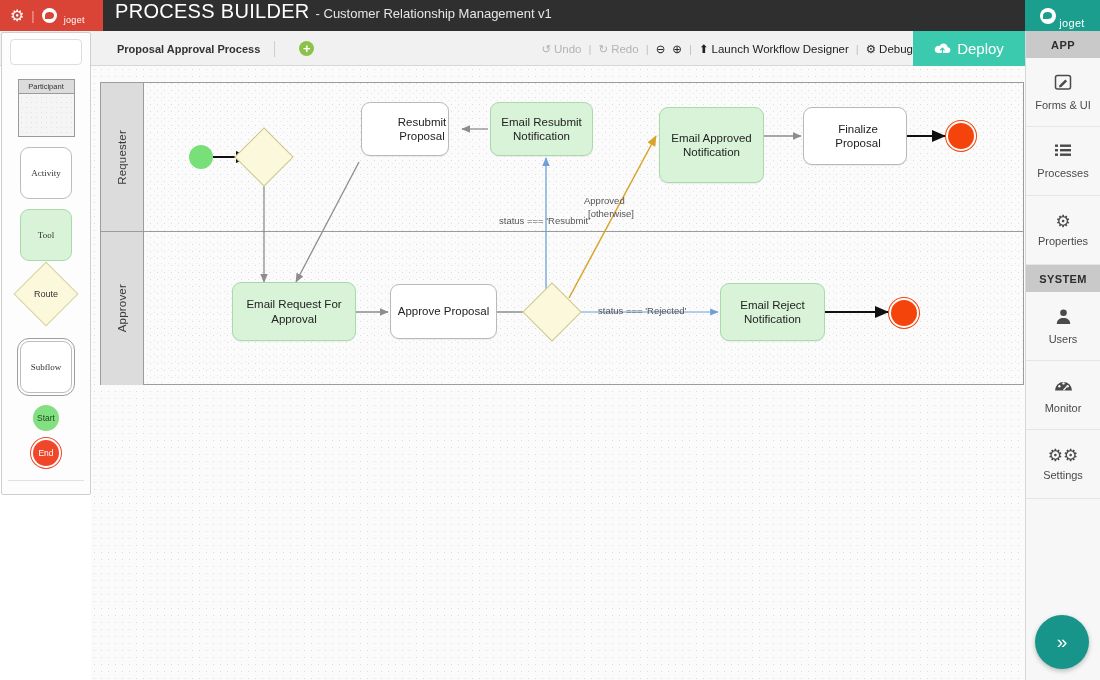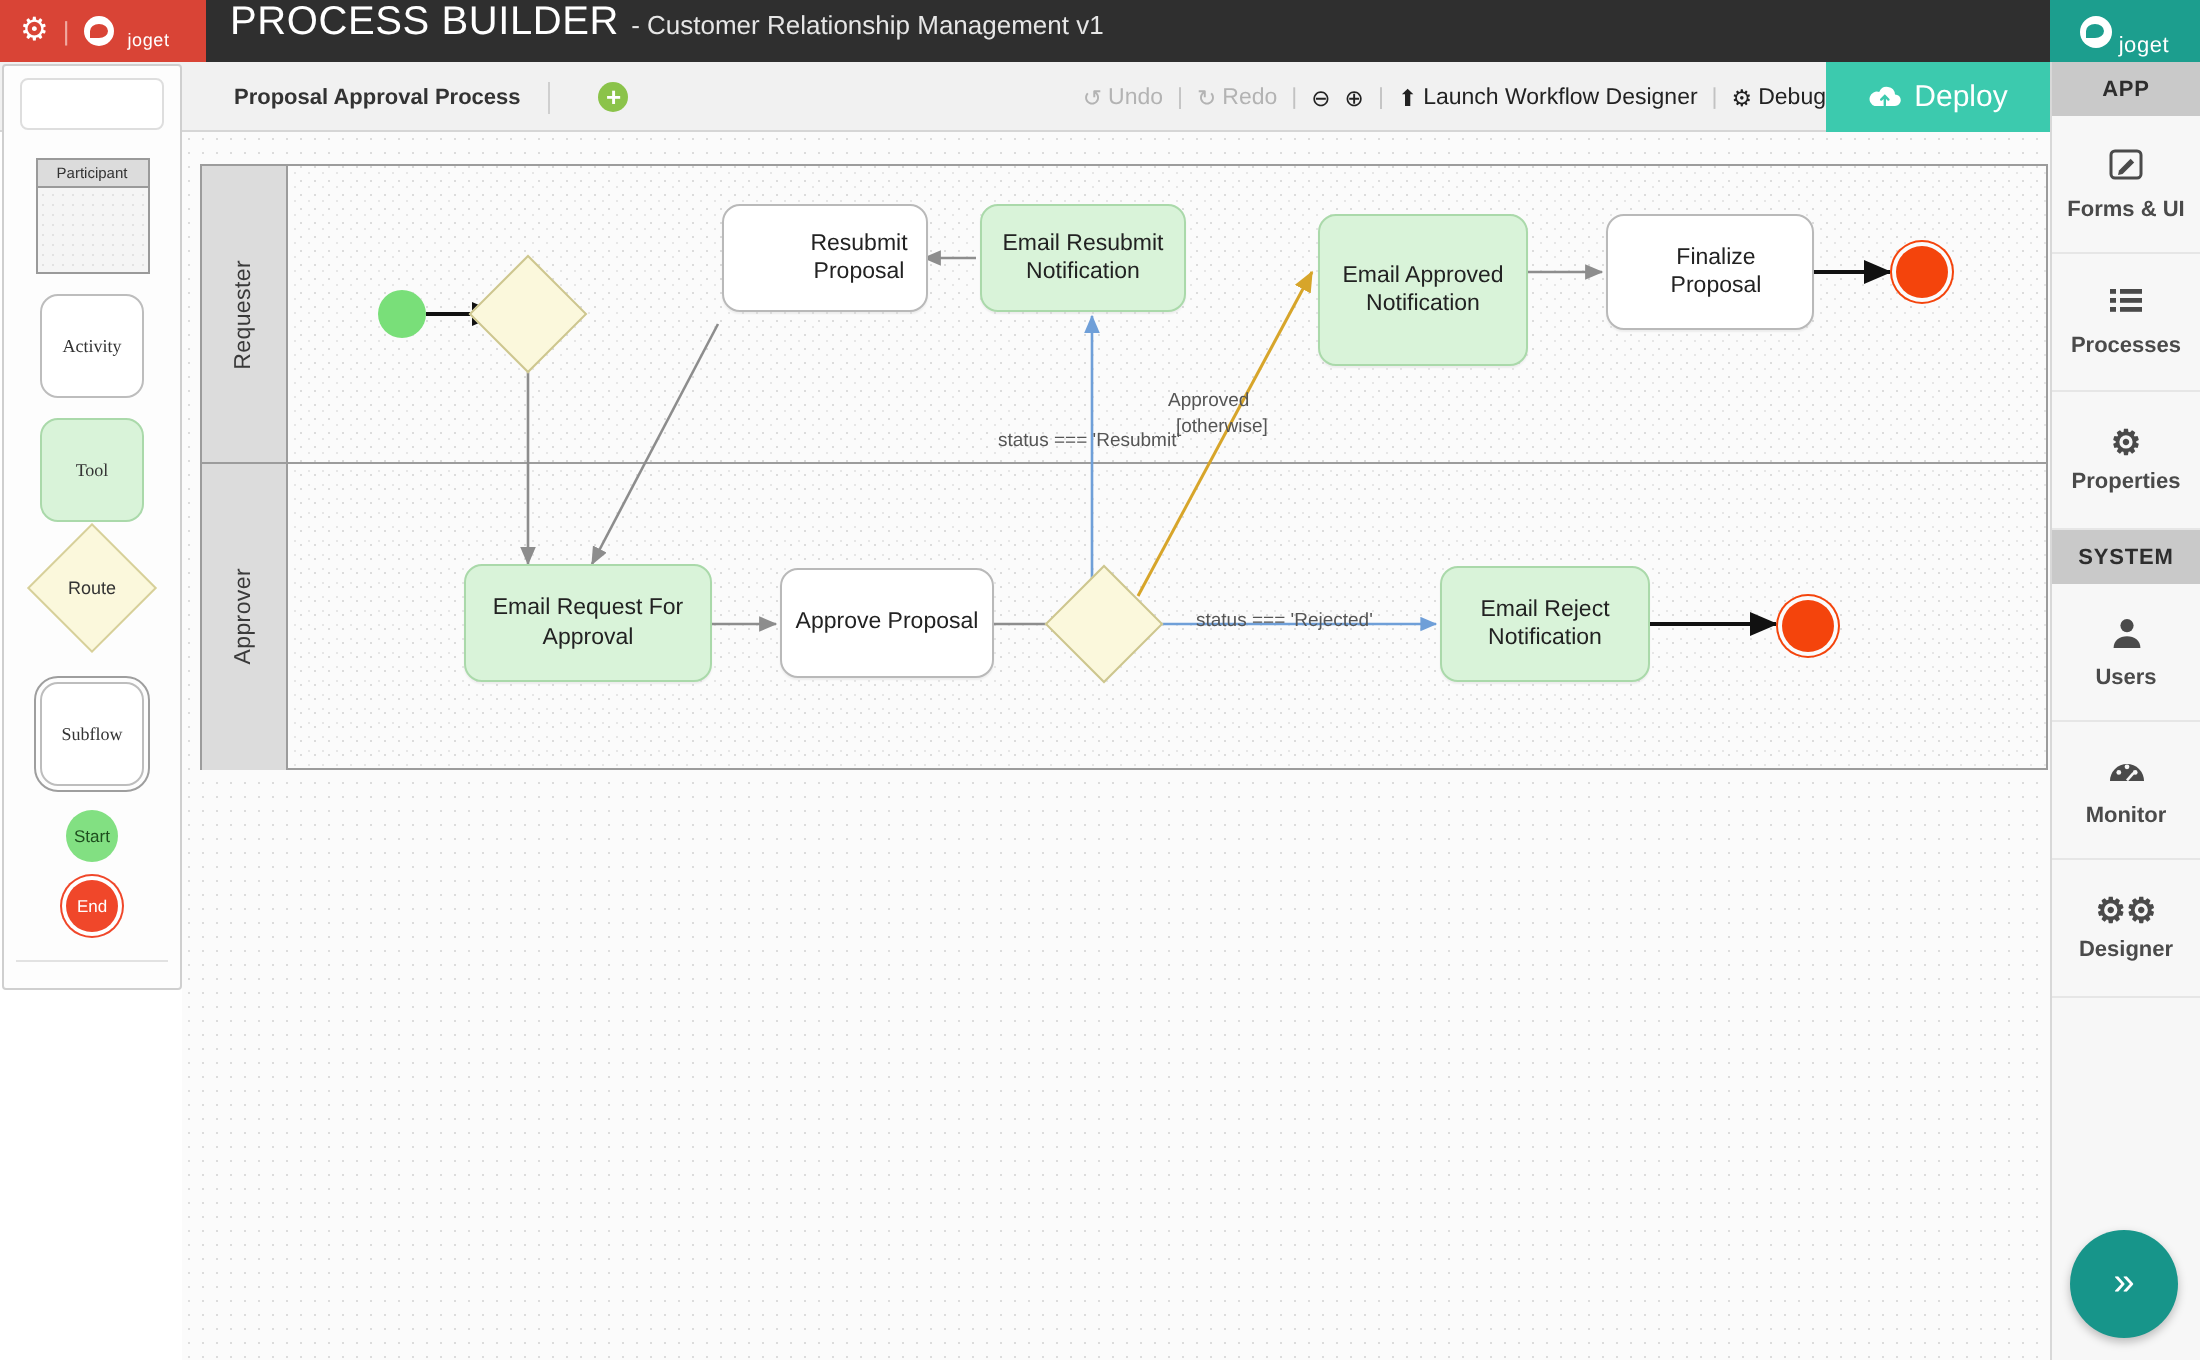--- a/index.html
+++ b/index.html
@@ -156,21 +156,21 @@
   }
 
   
   .rsidebar { position: absolute; right: 0; top: 31px; width: 75px; height: 649px; background: #f7f7f7; border-left: 1px solid #d8d8d8; }
   .rs-section {
     height: 27px; background: #c9c9c9; color: #2d2d2d; font-size: 11px; font-weight: bold;
     display: flex; align-items: center; justify-content: center; letter-spacing: .4px;
   }
   .rs-item {
     height: 69px; border-bottom: 1px solid #e6e6e6;
-    display: flex; flex-direction: column; align-items: center; justify-content: center; gap: 5px; font-weight: bold;
+    display: flex; flex-direction: column; align-items: center; justify-content: center; gap: 5px;
   }
   .rs-icon { font-size: 17px; color: #4a4a4a; line-height: 1; }
   .rs-label { font-size: 11px; color: #4a4a4a; }
   .fab {
     position: absolute; right: 11px; bottom: 11px; width: 54px; height: 54px; border-radius: 50%;
     background: #17958a; color: #fff; display: flex; align-items: center; justify-content: center;
     font-size: 19px; box-shadow: 0 2px 5px rgba(0,0,0,.25);
   }
 </style>
 </head>
@@ -330,21 +330,21 @@
       <line x1="406" y1="246" x2="443" y2="246" stroke="#8d8d8d" stroke-width="1.3" marker-end="url(#ahGrey)"></line>
 
       <line x1="480" y1="246" x2="627" y2="246" stroke="#6f9fd8" stroke-width="1.2" marker-end="url(#ahBlue)"></line>
 
       <line x1="733" y1="246" x2="797" y2="246" stroke="#111" stroke-width="2" marker-end="url(#ahBlack)"></line>
     </svg>
 
     <div class="ev-start" style="left:98px; top:79px;"></div>
     <div class="route-node" style="left:152px; top:70px;"></div>
 
-    <div class="node" style="left:270px; top:36px; width:103px; height:54px;padding-left:40px;">
+    <div class="node" style="left:270px; top:36px; width:88px; height:54px;padding-left:40px;">
       <span>Resubmit Proposal</span>
     </div>
 
     <div class="node tool" style="left:399px; top:36px; width:103px; height:54px;">
       <span>Email Resubmit Notification</span>
     </div>
 
     <div class="node tool" style="left:568px; top:41px; width:105px; height:76px;">
       <span>Email Approved Notification</span>
     </div>
@@ -432,19 +432,19 @@
           <circle cx="9.5" cy="6.4" r="1.2" fill="#f7f7f7"></circle>
           <circle cx="13.6" cy="9.2" r="1.2" fill="#f7f7f7"></circle>
           <path d="M9.5 13.2l3.2-3.6" stroke="#f7f7f7" stroke-width="1.3"></path>
         </svg>
       </span>
       <span class="rs-label">Monitor</span>
     </div>
 
     <div class="rs-item">
       <span class="rs-icon">⚙⚙</span>
-      <span class="rs-label">Designer</span>
+      <span class="rs-label">Settings</span>
     </div>
 
     <div class="fab">»</div>
   </div>
 
 </div>
 
 </body></html>

